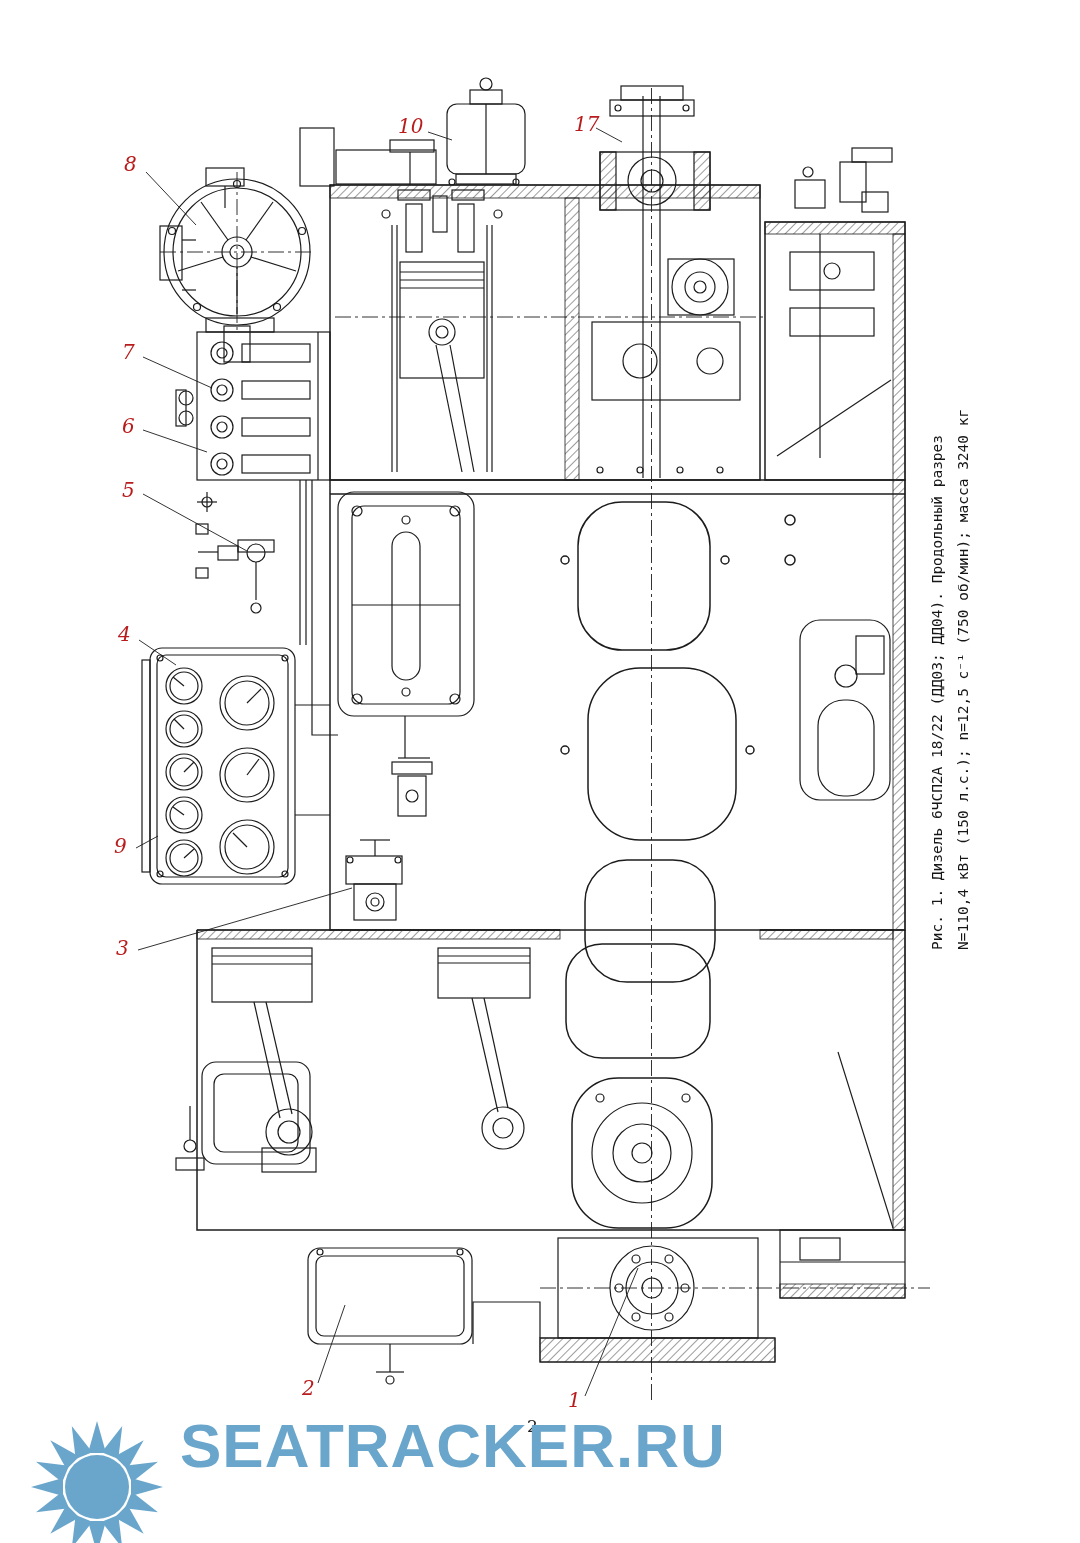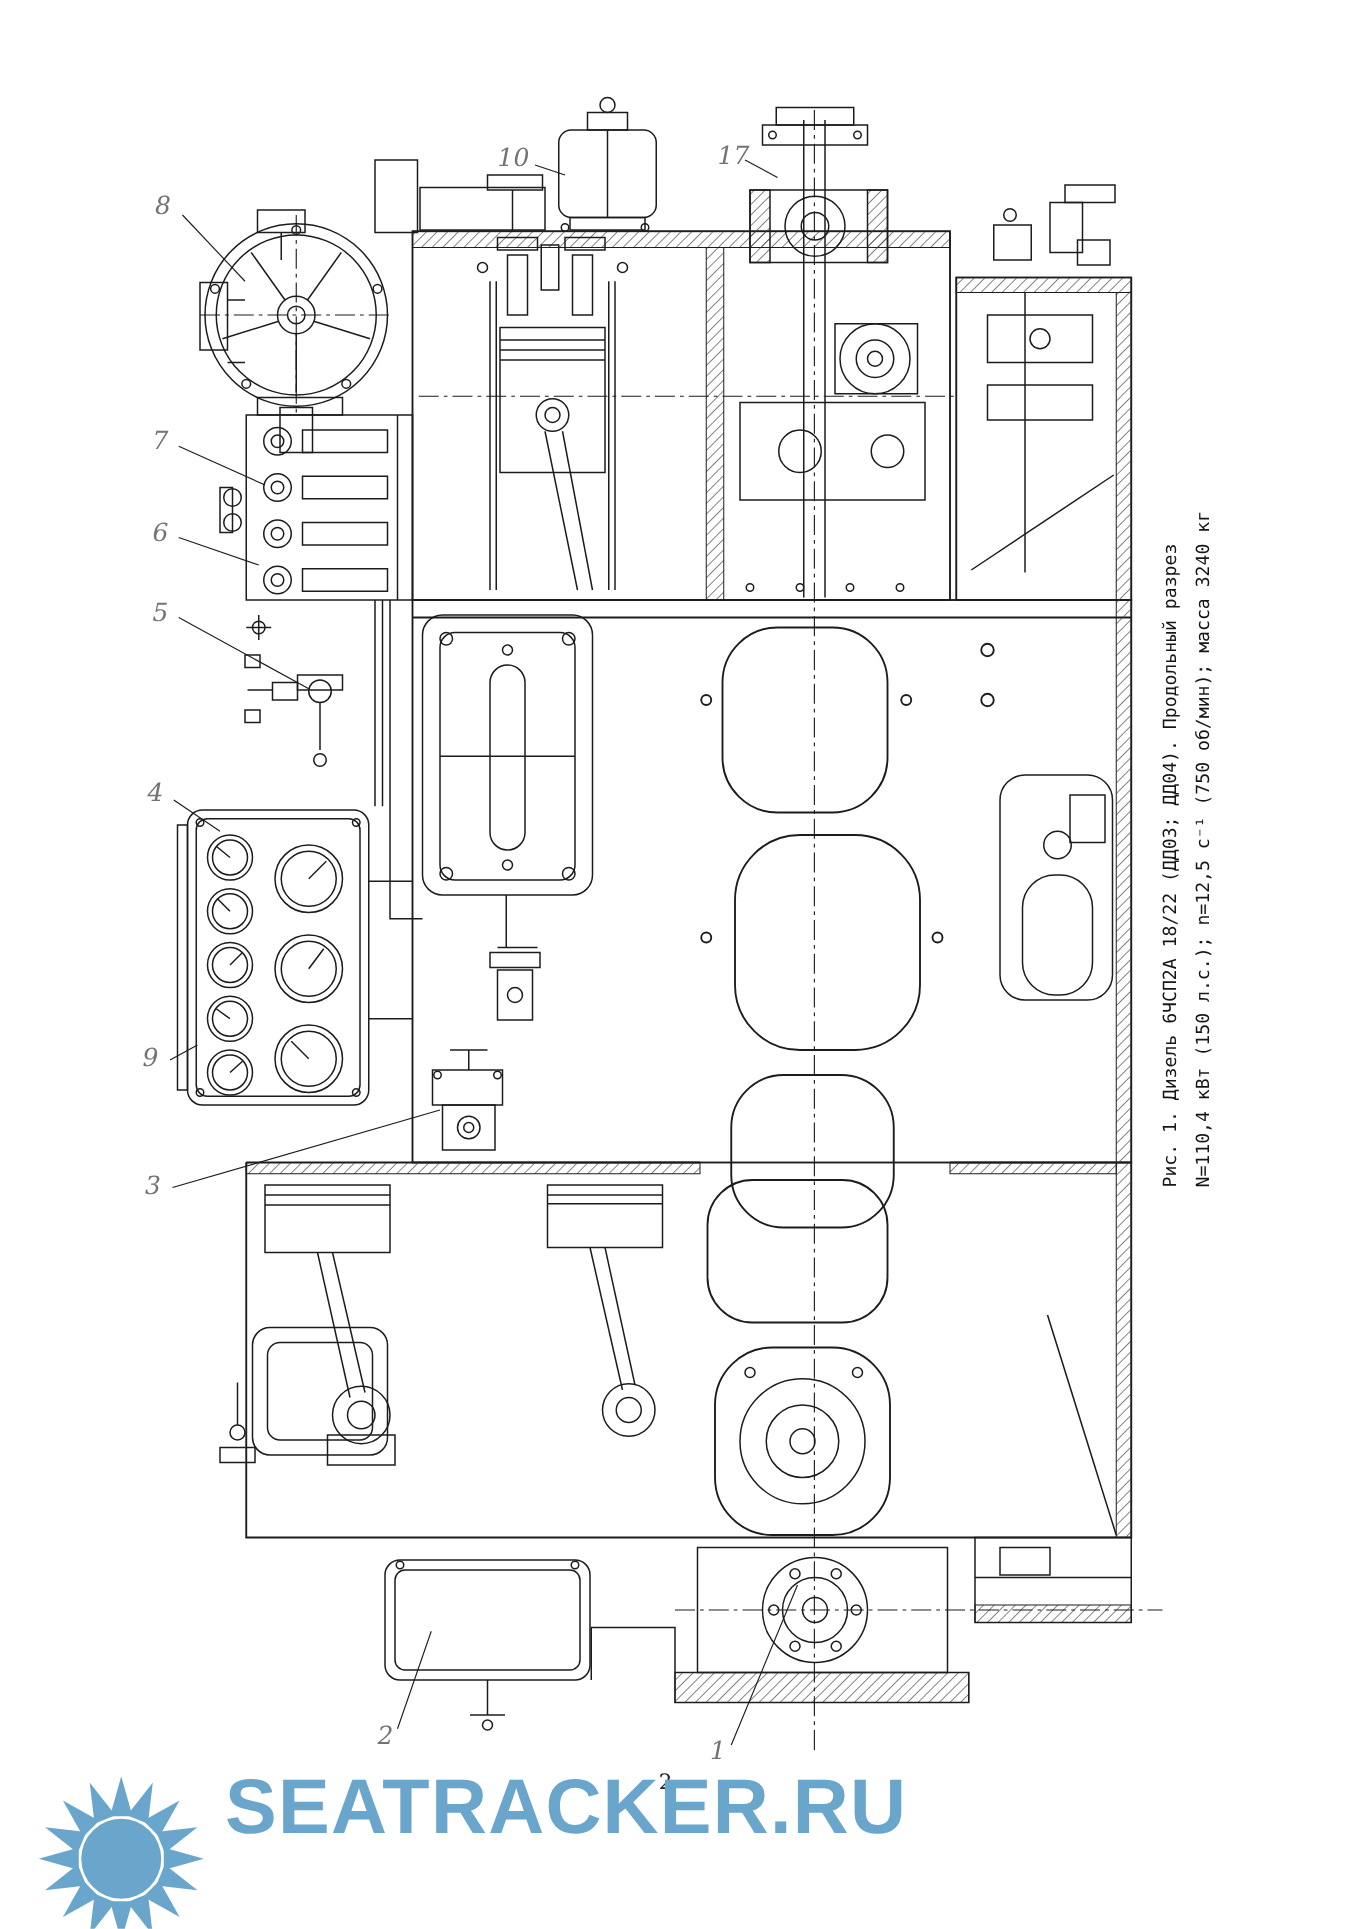--- a/index.html
+++ b/index.html
@@ -8,21 +8,21 @@
     background:#ffffff;
     position:relative;
     overflow:hidden;
     font-family:"DejaVu Sans", sans-serif;
   }
   #page{position:absolute;inset:0;}
   svg.drawing{position:absolute;left:0;top:0;}
   .part-label{
     position:absolute;
     font:italic 20px "DejaVu Serif", serif;
-    color:#737373;
+    color:#b91c1c;
   }
   .caption{
     position:absolute;
     left:924px;top:950px;
     transform:rotate(-90deg);
     transform-origin:0 0;
     font-family:"DejaVu Sans Mono", monospace;
     font-size:14.5px;
     line-height:26px;
     color:#161616;

